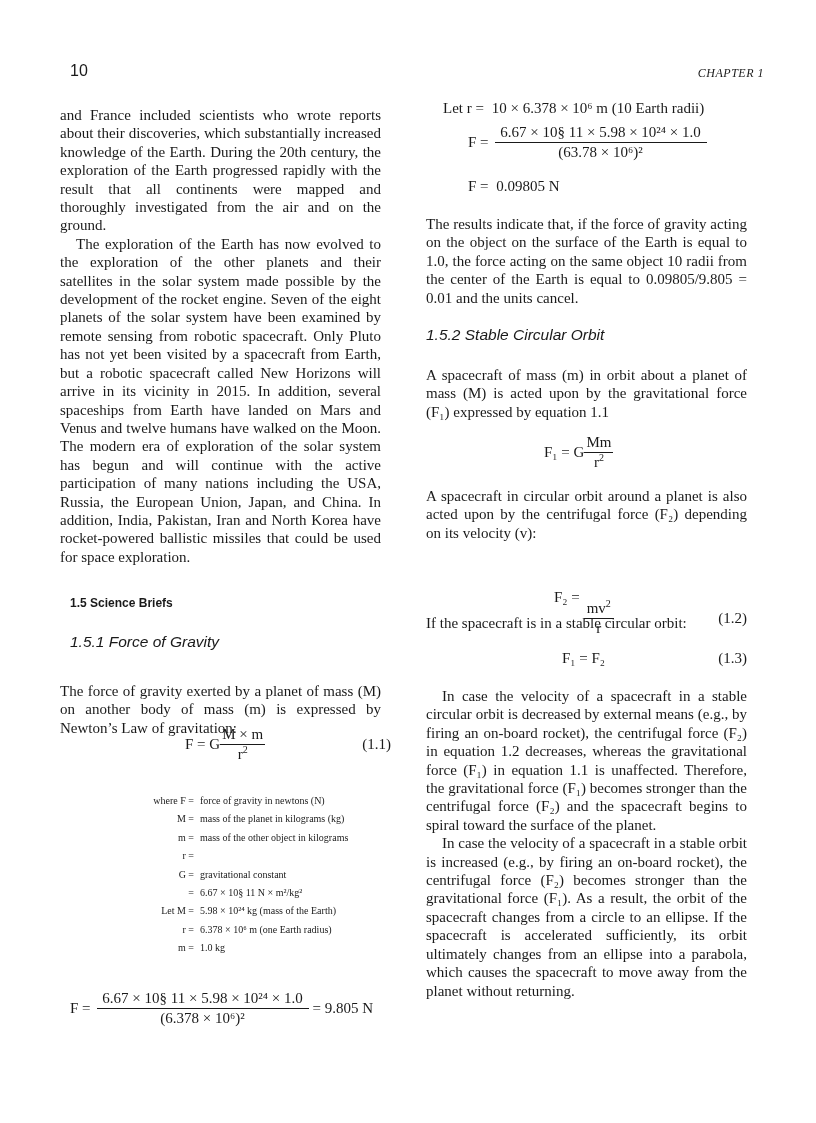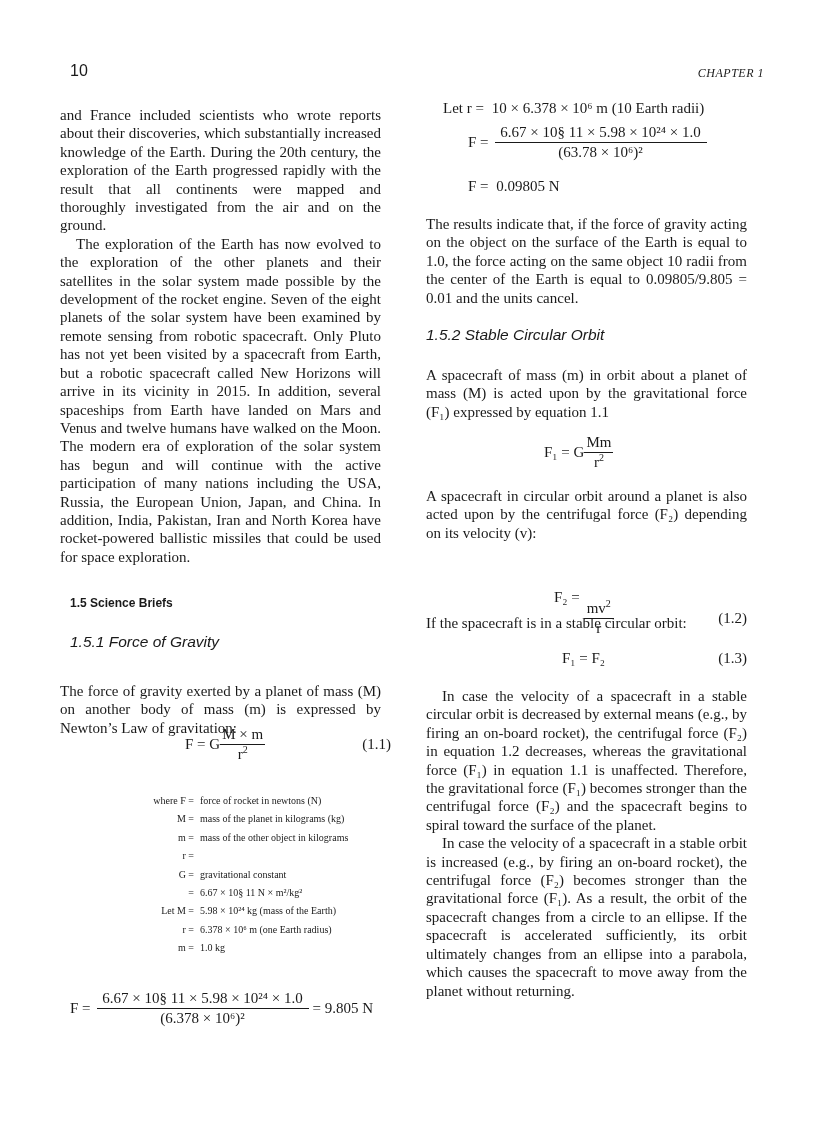--- a/index.html
+++ b/index.html
@@ -50,21 +50,21 @@
       <span class="num">M × m</span>
       <span class="den"><span>r</span><sup>2</sup></span>
     </span>
   </div>
   <span class="eqno" style="top:10px;">(1.1)</span>
 </div>
 
 <div class="defs" style="left:70px; width:321px; top:792px;">
   <div class="row">
       <span class="lhs">where F =</span>
-      <span class="rhs">force of rocket in newtons (N)</span>
+      <span class="rhs">force of gravity in newtons (N)</span>
     </div>
   <div class="row">
       <span class="lhs">M =</span>
       <span class="rhs">mass of the planet in kilograms (kg)</span>
     </div>
   <div class="row">
       <span class="lhs">m =</span>
       <span class="rhs">mass of the other object in kilograms</span>
     </div>
   <div class="row">

